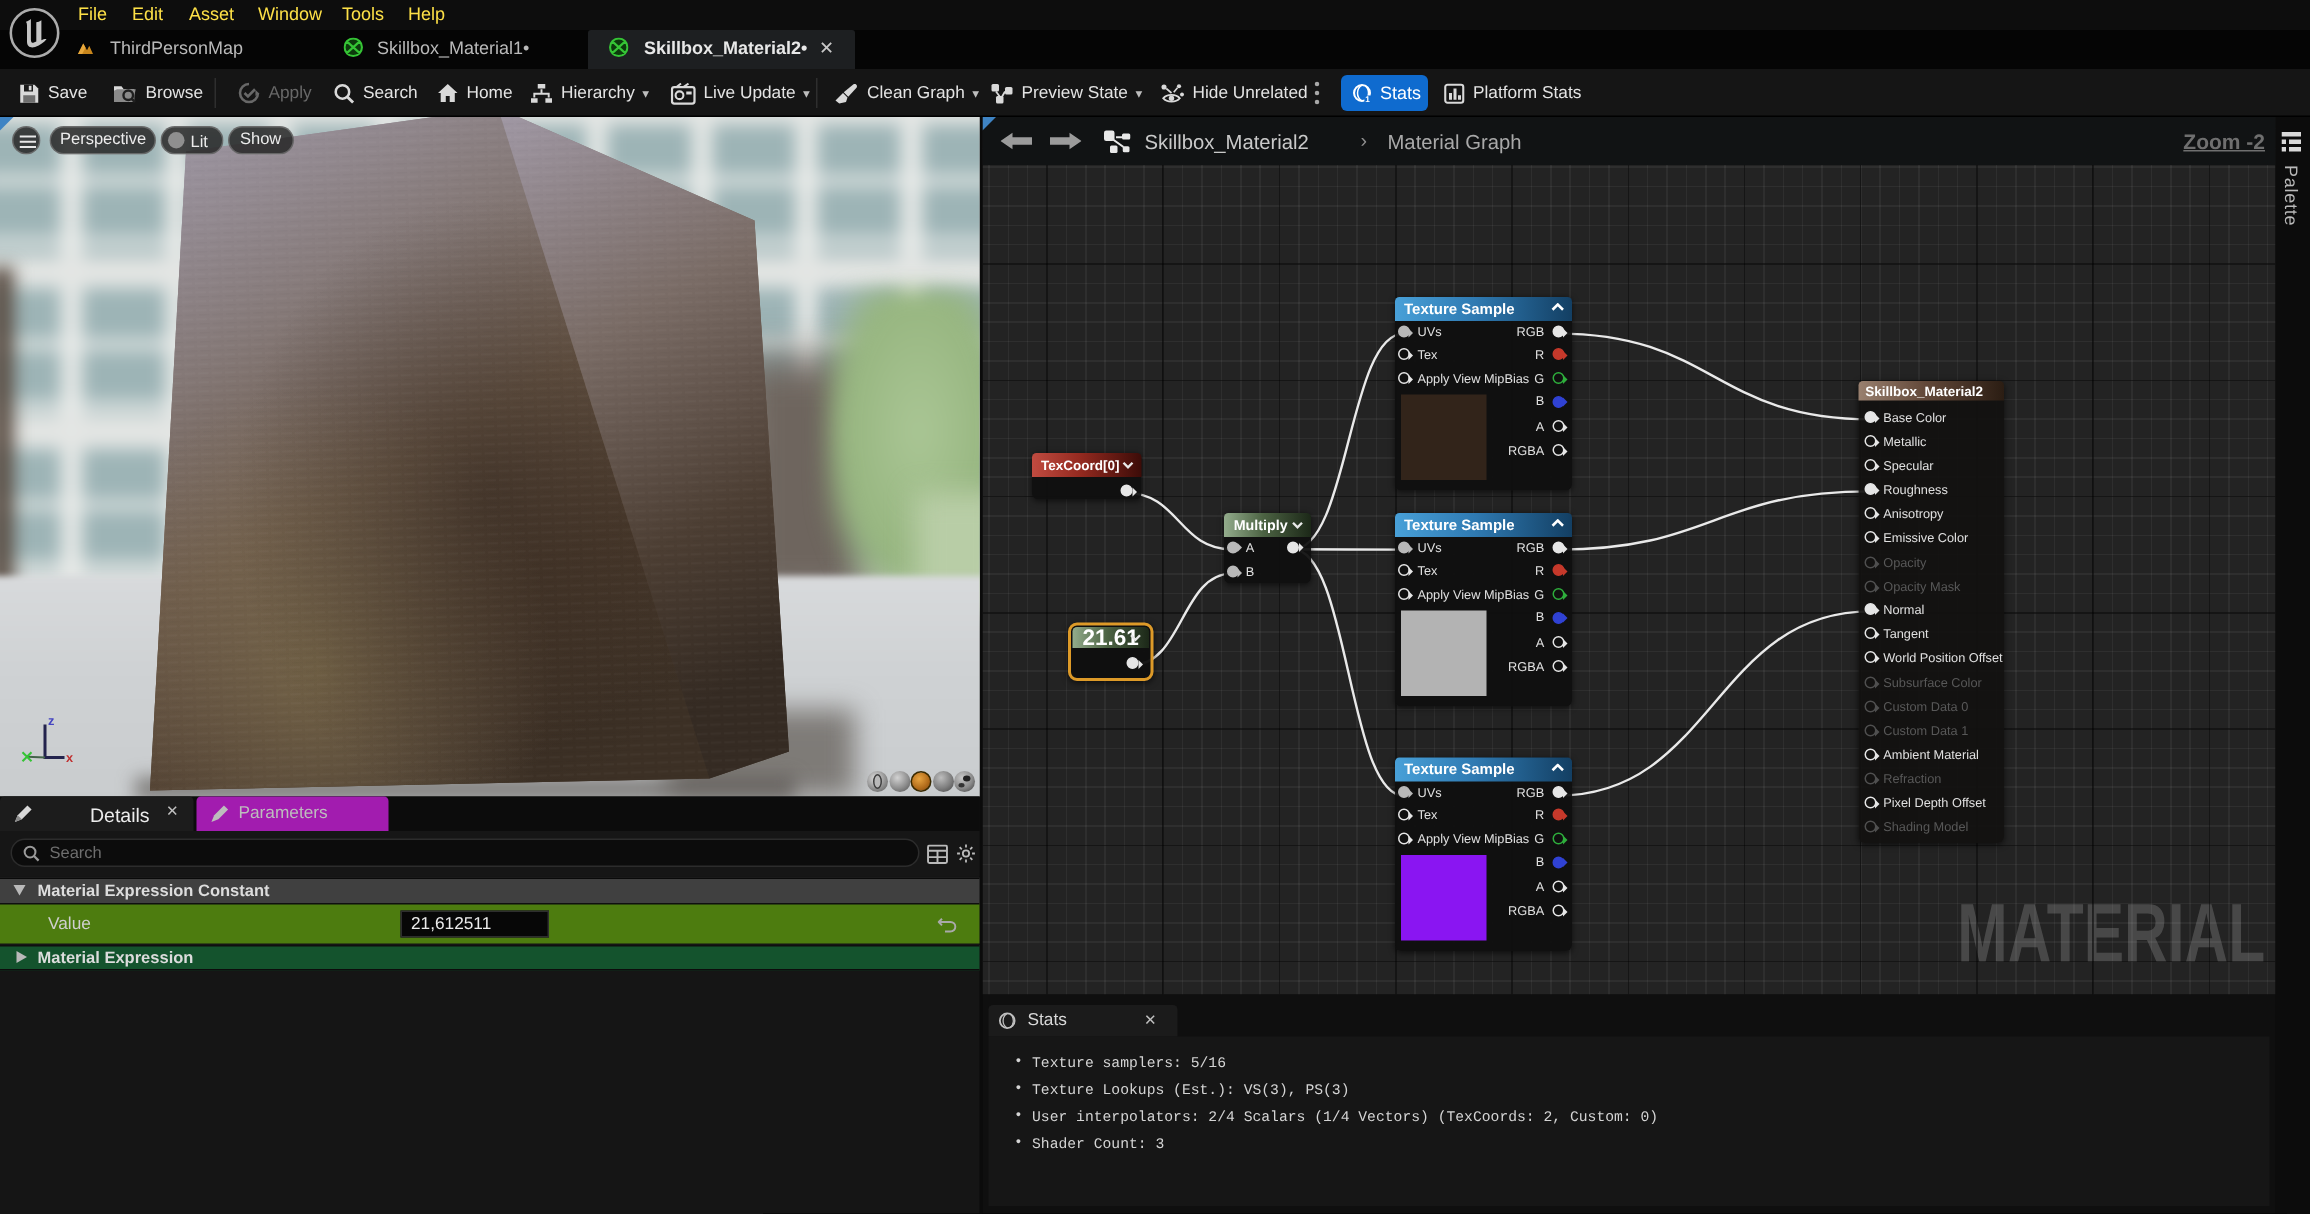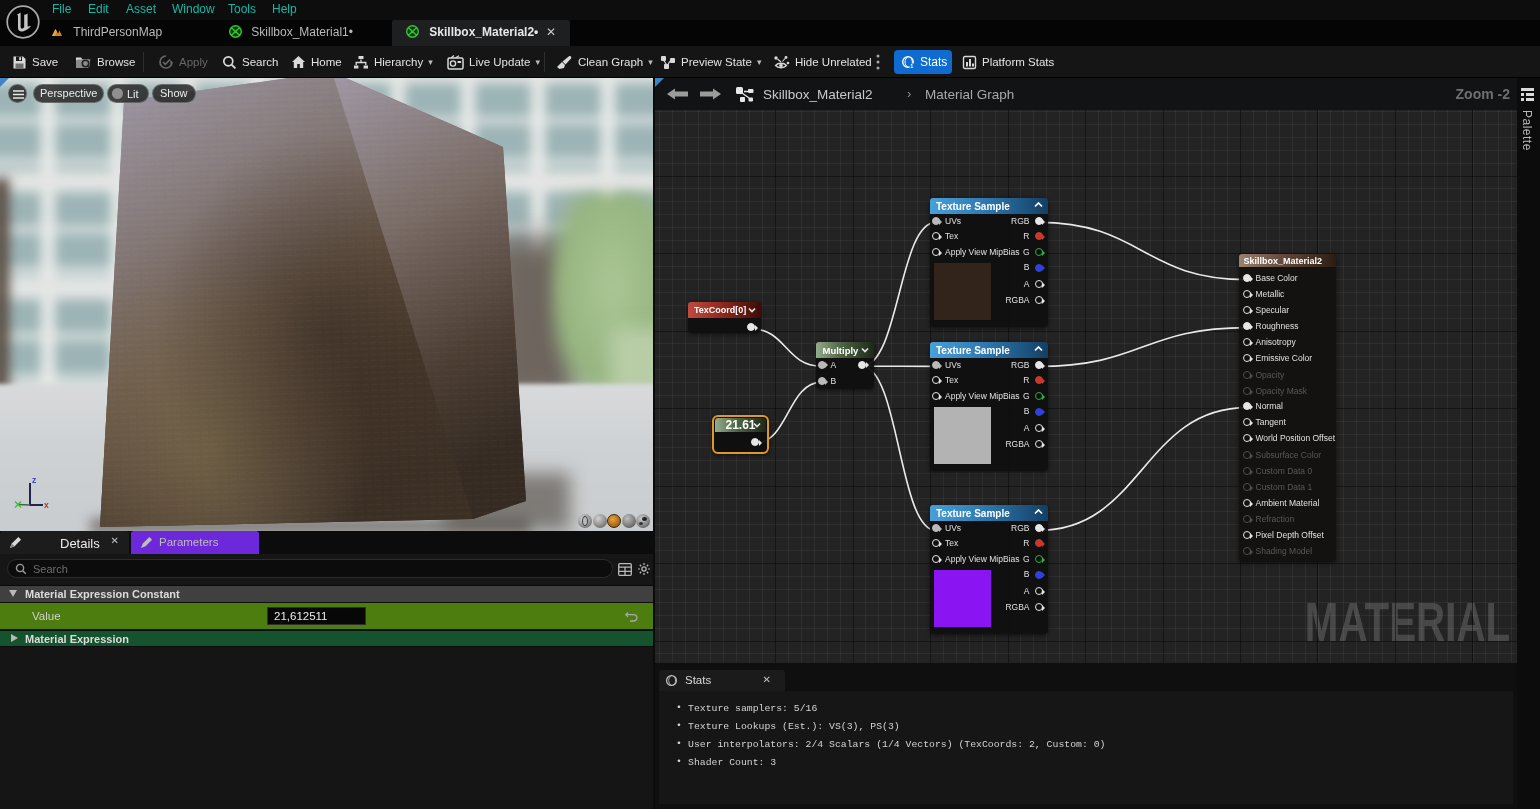--- a/index.html
+++ b/index.html
@@ -2,21 +2,21 @@
 <html><head>
 <meta charset="utf-8">
 <style>
 * { margin:0; padding:0; box-sizing:border-box; }
 html,body { width:1540px; height:809px; background:#0b0b0b; overflow:hidden;
   font-family:"Liberation Sans", sans-serif; }
 #app { position:relative; width:1540px; height:809px; background:#0b0b0b; }
 
 
 #menubar { position:absolute; left:0; top:0; width:1540px; height:20px; background:#0d0d0d; }
-#menubar .mi { position:absolute; top:2px; font-size:12px; color:#14b8a6; }
+#menubar .mi { position:absolute; top:2px; font-size:12px; color:#fde047; }
 
 
 
 #tabrow { position:absolute; left:0; top:20px; width:1540px; height:26px; background:#050505; }
 .atab { position:absolute; top:0; height:26px; font-size:12px; color:#b9b9b9; }
 #tab-active { left:392px; width:178px; background:#1d1f21; color:#e8e8e8; border-radius:2px 2px 0 0; }
 
 
 #toolbar { position:absolute; left:0; top:46px; width:1540px; height:32px; background:#151515; border-bottom:1px solid #000; }
 .tbtn { position:absolute; top:0; height:32px; display:flex; align-items:center; font-size:11.5px; color:#e3e3e3; }
@@ -311,21 +311,21 @@
   <div id="details">
     <div style="position:absolute; left:0; top:0; width:653px; height:23px; background:#0c0c0c;"></div>
     <div style="position:absolute; left:0; top:0; width:129px; height:23px; background:#1c1c1c; border-radius:3px 3px 0 0;">
       <svg width="13" height="13" viewBox="0 0 14 14" style="position:absolute; left:9px; top:5px;">
           <path d="M1 13 L3 8 L10 1 L13 4 L6 11 Z" fill="#d9d9d9"></path>
           <path d="M1 13 L3 8 L6 11 Z" fill="#8a8a8a"></path>
         </svg>
       <span style="position:absolute; left:28px; top:5px; font-size:13px; color:#ececec;padding-left:32px;">Details</span>
       <span style="position:absolute; right:10px; top:4px; font-size:10px; color:#c0c0c0;">✕</span>
     </div>
-    <div style="position:absolute; left:131px; top:0; width:128px; height:23px; background:#6d28d9; border-radius:3px 3px 0 0;">
+    <div style="position:absolute; left:131px; top:0; width:128px; height:23px; background:#a21caf; border-radius:3px 3px 0 0;">
       <svg width="13" height="13" viewBox="0 0 14 14" style="position:absolute; left:9px; top:5px;">
           <path d="M1 13 L3 8 L10 1 L13 4 L6 11 Z" fill="#bdbdbd"></path>
         </svg>
       <span style="position:absolute; left:28px; top:5px; font-size:11.5px; color:#bdbdbd;">Parameters</span>
     </div>
     <div style="position:absolute; left:0; top:23px; width:653px; height:30px; background:#161616;">
       <div style="position:absolute; left:7px; top:5px; width:606px; height:19px; background:#0c0c0c; border:1px solid #2c2c2c; border-radius:10px;">
         <svg width="12" height="12" viewBox="0 0 15 15" style="position:absolute; left:7px; top:3px;">
             <circle cx="6.3" cy="6.3" r="4.5" fill="none" stroke="#9a9a9a" stroke-width="1.7"></circle>
             <path d="M9.6 9.6 L13.4 13.4" stroke="#9a9a9a" stroke-width="1.9"></path>
@@ -391,21 +391,21 @@
               </svg>
           </div>
           <div class="pin cfill" style="left:2px; top:18.6px;"></div>
             <div class="plabel" style="left:15px; top:17.6px;">A</div>
           <div class="pin cfill" style="left:2px; top:34.8px;"></div>
             <div class="plabel" style="left:15px; top:33.8px;">B</div>
           <div class="pin fill" style="right:7.5px; top:18.6px;"></div>
         </div>
 
         <div class="node" style="left:57px; top:337px; width:57px; height:39px; border:2px solid #dd9a28; border-radius:6px; background:rgba(15,15,15,0.96);">
-          <div class="nhead green-head" style="font-size:12px; margin:1px; height:14px; justify-content:center;">21.61
+          <div class="nhead green-head" style="font-size:15px; margin:1px; height:14px; justify-content:center;">21.61
             <svg class="hcarets" width="8" height="6" viewBox="0 0 8 6" style="top:4px;">
                 <path d="M1 1.5 L4 4.5 L7 1.5" stroke="#e8e8e8" stroke-width="1.6" fill="none"></path>
               </svg>
           </div>
           <div class="pin fill" style="right:8px; top:21.2px;"></div>
         </div>
 
         <div class="node" style="left:275px; top:120px; width:117.5px; height:128.5px;">
           <div class="nhead ts-head" style="font-size:10px;">Texture Sample
             <svg class="hcarets" width="9" height="6" viewBox="0 0 9 6">
@@ -539,21 +539,21 @@
       <svg width="20" height="18" viewBox="0 0 20 18" style="position:absolute; left:80px; top:7px;">
           <rect x="1" y="2" width="7" height="7" rx="1.5" fill="#e8e8e8"></rect>
           <rect x="13" y="4" width="5.5" height="4" rx="1" fill="#e8e8e8"></rect>
           <rect x="5" y="12" width="5" height="5" rx="1" fill="#e8e8e8"></rect>
           <rect x="13.5" y="12.5" width="4.5" height="4" rx="1" fill="#e8e8e8"></rect>
           <path d="M7 8 L14 13 M9 6.5 L13 6.5" stroke="#e8e8e8" stroke-width="1.4"></path>
         </svg>
       <span style="position:absolute; left:108px; top:9px; font-size:13.5px; color:#c9c9c9;">Skillbox_Material2</span>
       <span style="position:absolute; left:252px; top:8px; font-size:13px; color:#8f8f8f;">›</span>
       <span style="position:absolute; left:270px; top:9px; font-size:13.5px; color:#a9a9a9;">Material Graph</span>
-      <span style="position:absolute; right:7px; top:8px; font-size:14px; color:#6f6f6f; font-weight:bold;">Zoom -2</span>
+      <span style="position:absolute; right:7px; top:8px; font-size:14px; color:#6f6f6f; font-weight:bold;text-decoration:underline;">Zoom -2</span>
     </div>
     <div id="stats-panel">
       <div style="position:absolute; left:4px; top:7px; width:126px; height:21px; background:#1b1b1b; border-radius:3px 3px 0 0;">
         <svg width="13" height="13" viewBox="0 0 14 14" style="position:absolute; left:6px; top:4px;">
             <circle cx="7" cy="7" r="5.3" fill="none" stroke="#bfbfbf" stroke-width="1.3"></circle>
             <path d="M7 1.7 C3 4 3 10 7 12.3 M9.5 2.3 C12.5 5.5 11.5 10.5 9 12" stroke="#bfbfbf" stroke-width="0.9" fill="none"></path>
           </svg>
         <span style="position:absolute; left:26px; top:4px; font-size:11.5px; color:#d9d9d9;">Stats</span>
         <span style="position:absolute; right:14px; top:4px; font-size:10px; color:#c0c0c0;">✕</span>
       </div>

